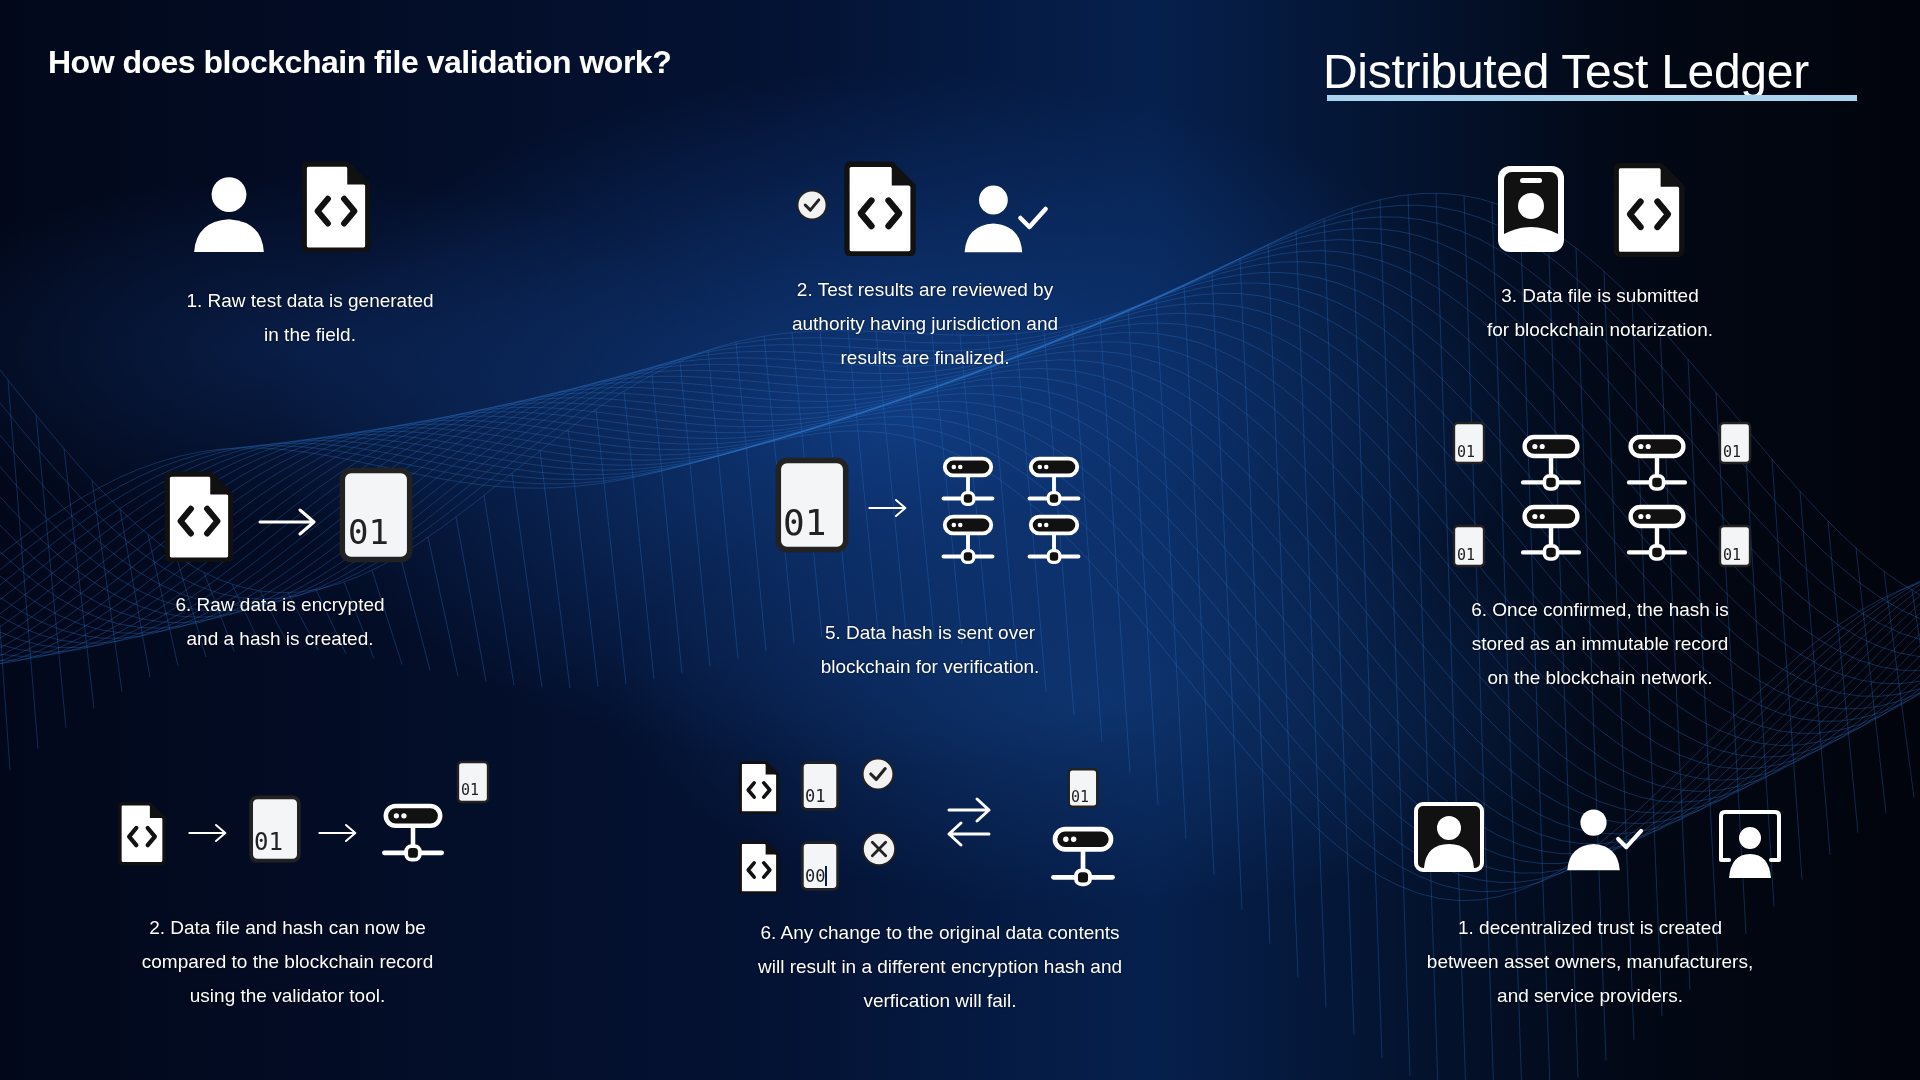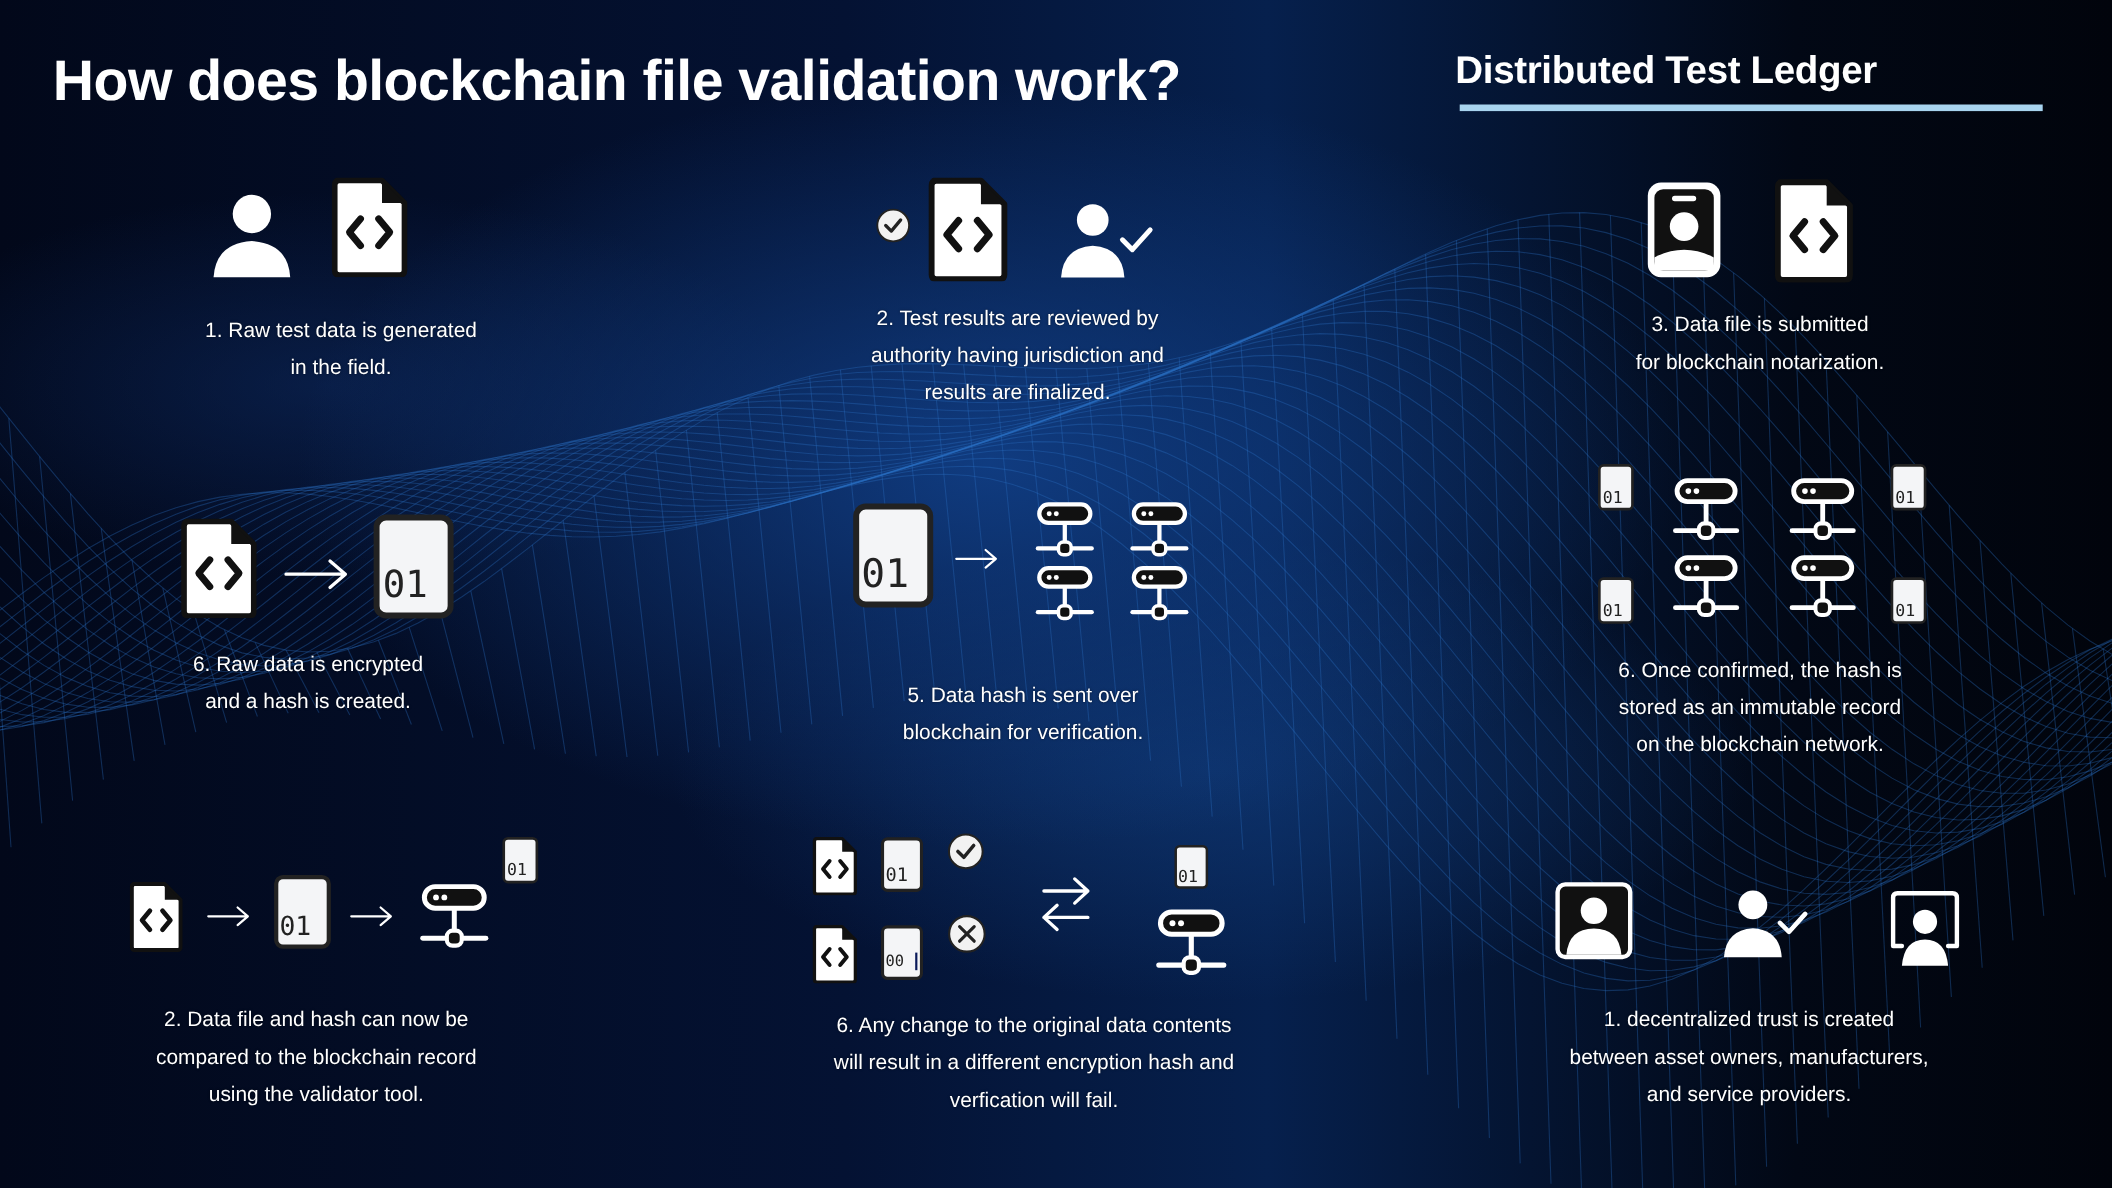--- a/index.html
+++ b/index.html
@@ -7,25 +7,25 @@
     width:1920px; height:1080px; overflow:hidden; position:relative;
     font-family:"Liberation Sans", sans-serif; color:#fff;
     background:
       radial-gradient(ellipse 900px 500px at 900px 420px, rgba(18,66,140,0.85), rgba(0,0,0,0) 70%),
       radial-gradient(ellipse 700px 300px at 1100px 700px, rgba(16,58,120,0.7), rgba(0,0,0,0) 70%),
       radial-gradient(ellipse 600px 250px at 300px 350px, rgba(14,44,100,0.55), rgba(0,0,0,0) 70%),
       linear-gradient(90deg, #02081a 0%, #041233 40%, #06204d 60%, #020815 85%, #01040c 100%);
   }
   .mesh { position:absolute; left:0; top:0; width:1920px; height:1080px; pointer-events:none; }
   .title {
-    position:absolute; left:48px; top:44px; font-size:52px; font-weight:bold;
+    position:absolute; left:48px; top:44px; font-size:32px; font-weight:bold;
     letter-spacing:-0.5px;
   }
   .ledger-title {
-    position:absolute; left:1323px; top:44px; font-size:35px; font-weight:bold;
+    position:absolute; left:1323px; top:44px; font-size:48px; font-weight:normal;
     letter-spacing:-0.3px;
     text-align:center;
   }
   .ledger-underline {
     position:absolute; left:1327px; top:95px; width:530px; height:6px; background:#a8d4ef;
   }
   .step { position:absolute; }
   .caption {
     position:absolute; text-align:center; font-size:19px; line-height:34px; white-space:pre-line;
     text-shadow:0 0 2px rgba(0,0,0,0.6);
@@ -372,21 +372,21 @@
   <svg class="icon" style="left:860px;top:756px" width="36" height="36">
       <use href="#sym-check-circle"></use>
     </svg>
   <svg class="icon" style="left:738px;top:840px" width="42" height="54">
       <use href="#sym-codefile"></use>
     </svg>
   <div class="icon" style="left:800px;top:840px;width:40px;height:52px">
     <svg width="40" height="52">
         <use href="#sym-binfile"></use>
       </svg>
-    <span style="position:absolute;left:5px;top:26px;font-family:'DejaVu Sans Mono',monospace;font-size:14px;color:#222;border-right:2px solid #0a1a5a;padding-right:10px">00</span>
+    <span style="position:absolute;left:5px;top:26px;font-family:'DejaVu Sans Mono',monospace;font-size:17px;color:#222;border-right:2px solid #0a1a5a;padding-right:0">00</span>
   </div>
   <svg class="icon" style="left:860px;top:830px" width="38" height="38">
       <use href="#sym-x-circle"></use>
     </svg>
   <svg class="icon" style="left:946px;top:796px" width="46" height="52" viewBox="0 0 46 52">
     <path d="M3 14 H43 M31 3 L43 14 L31 25" fill="none" stroke="#fff" stroke-width="3" stroke-linecap="round" stroke-linejoin="round"></path>
     <path d="M43 38 H3 M15 27 L3 38 L15 49" fill="none" stroke="#fff" stroke-width="3" stroke-linecap="round" stroke-linejoin="round"></path>
   </svg>
   <div class="icon" style="left:1067px;top:766px;width:32px;height:44px">
     <svg width="32" height="44">

